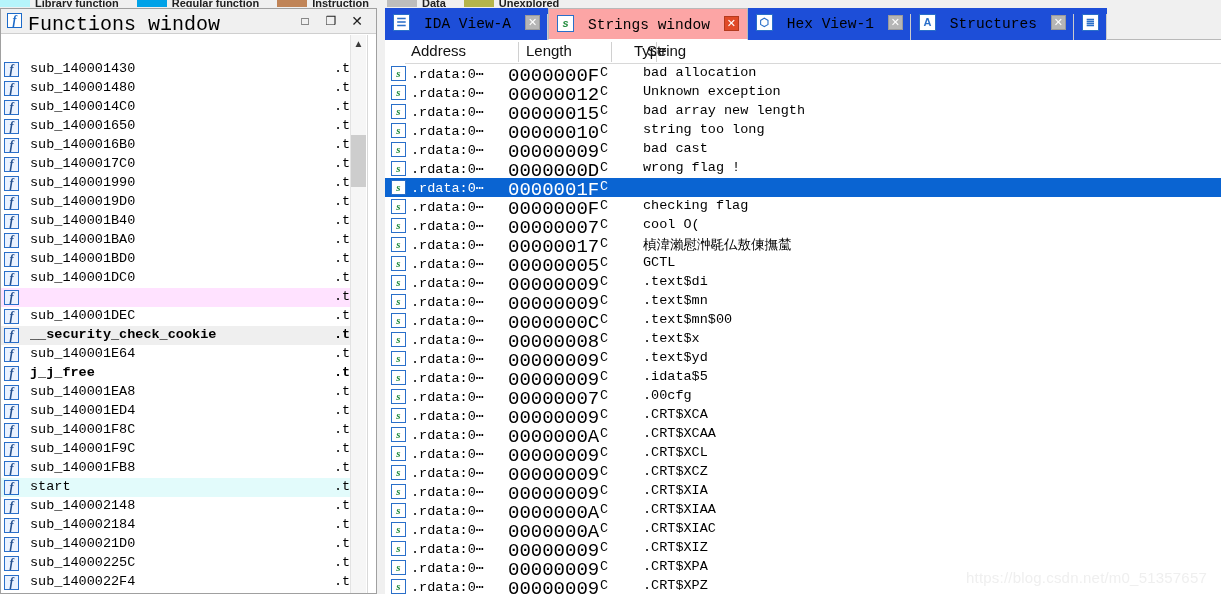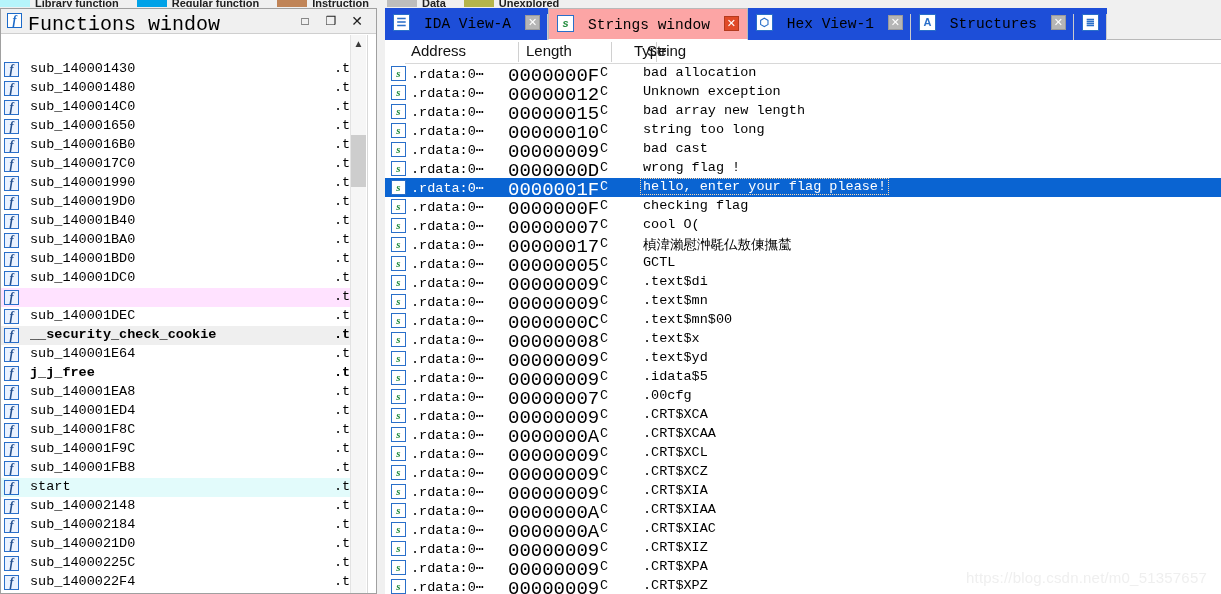--- a/index.html
+++ b/index.html
@@ -618,21 +618,20 @@
             <div class="str-addr">.rdata:0⋯</div>
             <div class="str-len">0000000D</div>
             <div class="str-type">C</div>
             <div class="str-val">wrong flag !</div>
           </div>
           <div class="str-row selected">
             <div class="str-icon">s</div>
             <div class="str-addr">.rdata:0⋯</div>
             <div class="str-len">0000001F</div>
             <div class="str-type">C</div>
-            <div class="str-val">hello, enter your flag please!</div>
           </div>
           <div class="str-row">
             <div class="str-icon">s</div>
             <div class="str-addr">.rdata:0⋯</div>
             <div class="str-len">0000000F</div>
             <div class="str-type">C</div>
             <div class="str-val">checking flag</div>
           </div>
           <div class="str-row">
             <div class="str-icon">s</div>

